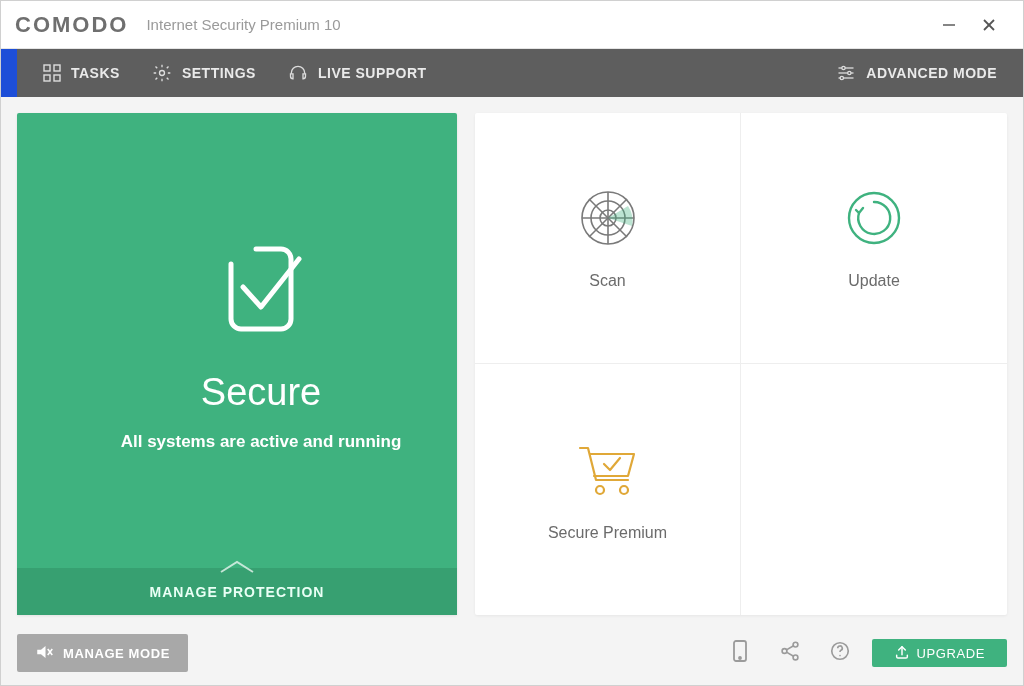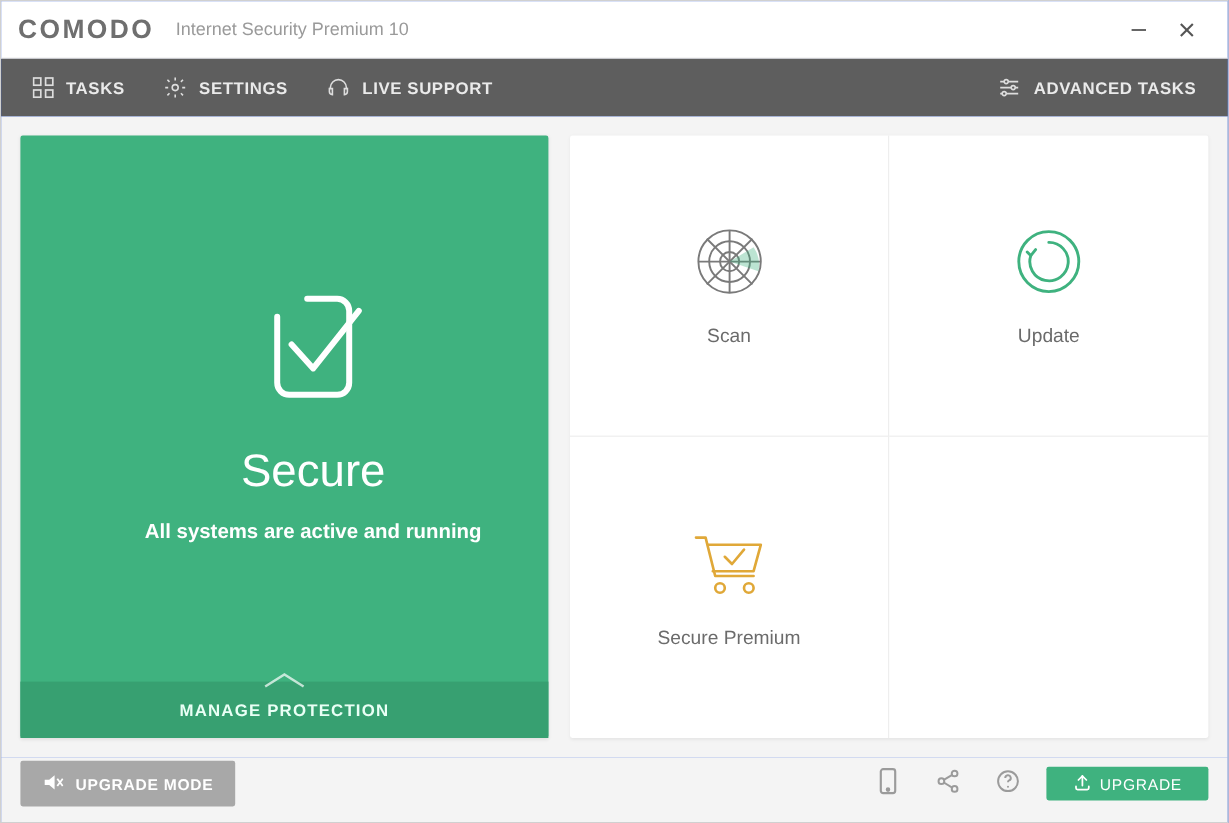--- a/index.html
+++ b/index.html
@@ -5,21 +5,21 @@
   * { box-sizing: border-box; margin: 0; padding: 0; }
   html, body { width: 1024px; height: 686px; font-family: "Segoe UI", Arial, sans-serif; background: #fff; color: #555; }
   .window { width: 1024px; height: 686px; border: 1px solid #d0d0d0; display: flex; flex-direction: column; background: #1d4ed8; }
   
   .titlebar { height: 48px; display: flex; align-items: center; padding: 0 14px; background: #fff; border-bottom: 1px solid #e5e5e5; }
   .logo { font-family: Arial, sans-serif; font-weight: 800; letter-spacing: 2px; font-size: 22px; color: #6f6f6f; margin-right: 18px; }
   .subtitle { font-size: 15px; color: #9a9a9a; font-weight: 500; }
   .title-spacer { flex: 1; }
   .win-btn { width: 40px; height: 40px; display: flex; align-items: center; justify-content: center; color: #666; cursor: pointer; }
   
-  .toolbar { height: 48px; background: #5e5e5e; display: flex; align-items: center; color: #eaeaea; padding: 0 10px; }
+  .toolbar { height: 48px; background: #5e5e5e; display: flex; align-items: center; color: #eaeaea; padding: 0 10px; margin-left: 16px; }
   .tb-item { display: flex; align-items: center; gap: 10px; padding: 0 16px; height: 100%; font-size: 14px; font-weight: 600; letter-spacing: 0.5px; cursor: pointer; }
   .tb-spacer { flex: 1; }
   .tb-icon svg { display: block; }
   
   .main { flex: 1; display: flex; gap: 18px; padding: 16px; background: #f4f4f4; }
   .status-panel { width: 440px; background: #3fb27f; border-radius: 2px; display: flex; flex-direction: column; align-items: center; color: #fff; position: relative; box-shadow: 0 1px 3px rgba(0,0,0,0.08); }
   .status-center { flex: 1; display: flex; flex-direction: column; align-items: center; justify-content: center; gap: 18px; width: 100%; margin-left: 48px; }
   .status-title { font-size: 38px; font-weight: 300; }
   .status-sub { font-size: 17px; font-weight: 600; }
   .manage-bar { width: 100%; height: 47px; background: #37a071; display: flex; flex-direction: column; align-items: center; justify-content: center; cursor: pointer; position: relative; }
@@ -98,21 +98,21 @@
       <span class="tb-icon">
         <svg width="20" height="20" viewBox="0 0 24 24" fill="none" stroke="#ddd" stroke-width="1.6">
             <line x1="3" y1="6" x2="21" y2="6"></line>
             <circle cx="9" cy="6" r="2" fill="#5e5e5e"></circle>
             <line x1="3" y1="12" x2="21" y2="12"></line>
             <circle cx="16" cy="12" r="2" fill="#5e5e5e"></circle>
             <line x1="3" y1="18" x2="21" y2="18"></line>
             <circle cx="7" cy="18" r="2" fill="#5e5e5e"></circle>
           </svg>
       </span>
-      <span>ADVANCED TASKS</span>
+      <span>ADVANCED MODE</span>
     </div>
   </div>
 
   <div class="main">
 
     <div class="status-panel">
       <div class="status-center">
         <span>
           <svg width="120" height="120" viewBox="0 0 120 120" fill="none" stroke="#fff" stroke-width="5" stroke-linecap="round" stroke-linejoin="round">
             <path d="M30 35 v55 a10 10 0 0 0 10 10 h40 a10 10 0 0 0 10 -10 V30 a10 10 0 0 0 -10 -10 H55"></path>
@@ -180,21 +180,21 @@
 
   <div class="bottombar">
     <div class="silent-btn">
       <span>
         <svg width="18" height="18" viewBox="0 0 24 24" fill="none" stroke="#fff" stroke-width="2">
             <polygon points="3,9 8,9 14,4 14,20 8,15 3,15" fill="#fff" stroke="none"></polygon>
             <line x1="17" y1="8" x2="23" y2="16"></line>
             <line x1="23" y1="8" x2="17" y2="16"></line>
           </svg>
       </span>
-      <span>UPGRADE MODE</span>
+      <span>MANAGE MODE</span>
     </div>
     <div class="bb-spacer"></div>
     <div class="bb-icon">
       <span><svg width="20" height="24" viewBox="0 0 20 24" fill="none" stroke="#9b9b9b" stroke-width="1.8">
             <rect x="4" y="2" width="12" height="20" rx="2"></rect>
             <circle cx="10" cy="19" r="1" fill="#9b9b9b"></circle>
           </svg></span>
     </div>
     <div class="bb-icon">
       <span><svg width="22" height="22" viewBox="0 0 24 24" fill="none" stroke="#9b9b9b" stroke-width="1.8">

